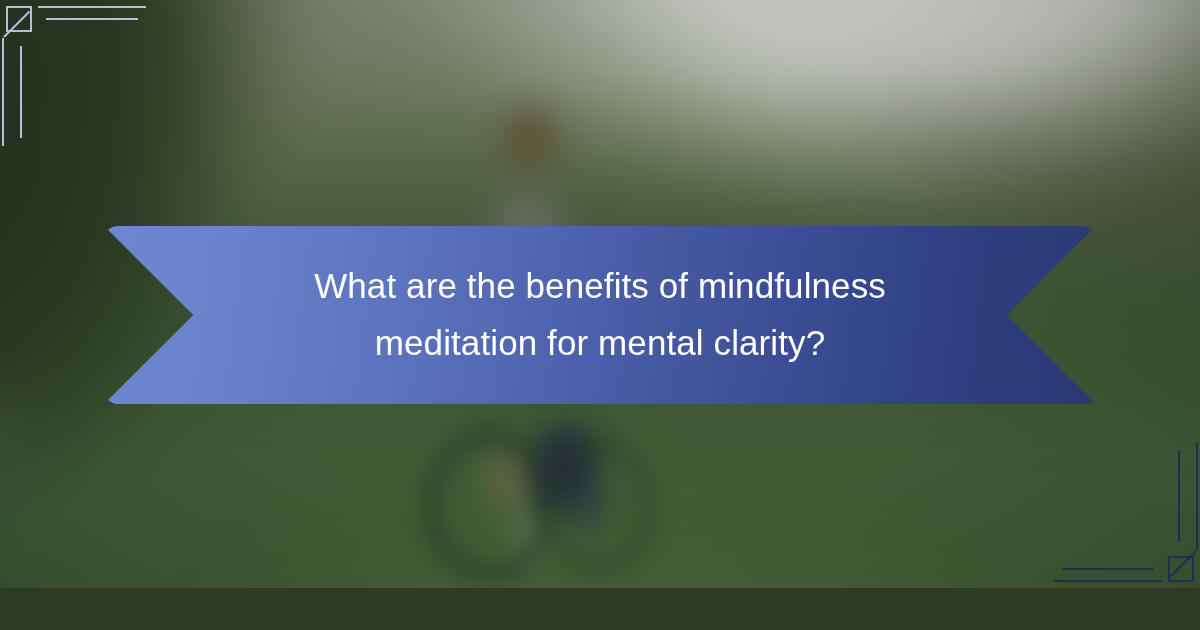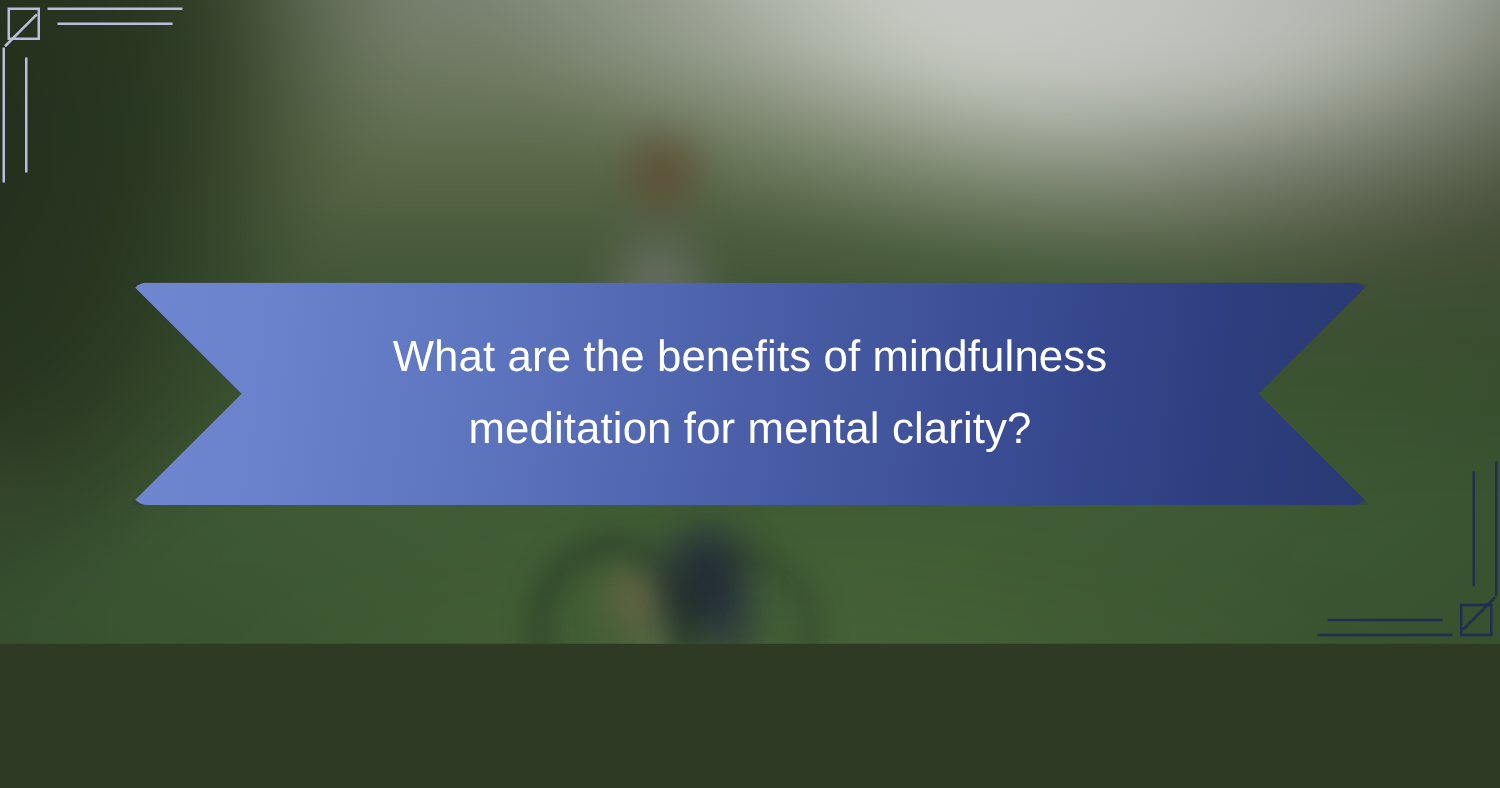--- a/index.html
+++ b/index.html
@@ -7,21 +7,21 @@
 
   html, body {
     width:1200px; height:630px;
     overflow:hidden;
     background:#2f3a25;
     font-family:"Liberation Sans", sans-serif;
   }
 
   #card {
     position:relative;
-    width:1200px; height:515px;
+    width:1200px; height:588px;
     overflow:hidden;
   }
 
   
   .bg-layer {
     position:absolute; inset:0;
     overflow:hidden;
   }
   
   .bg-base {

